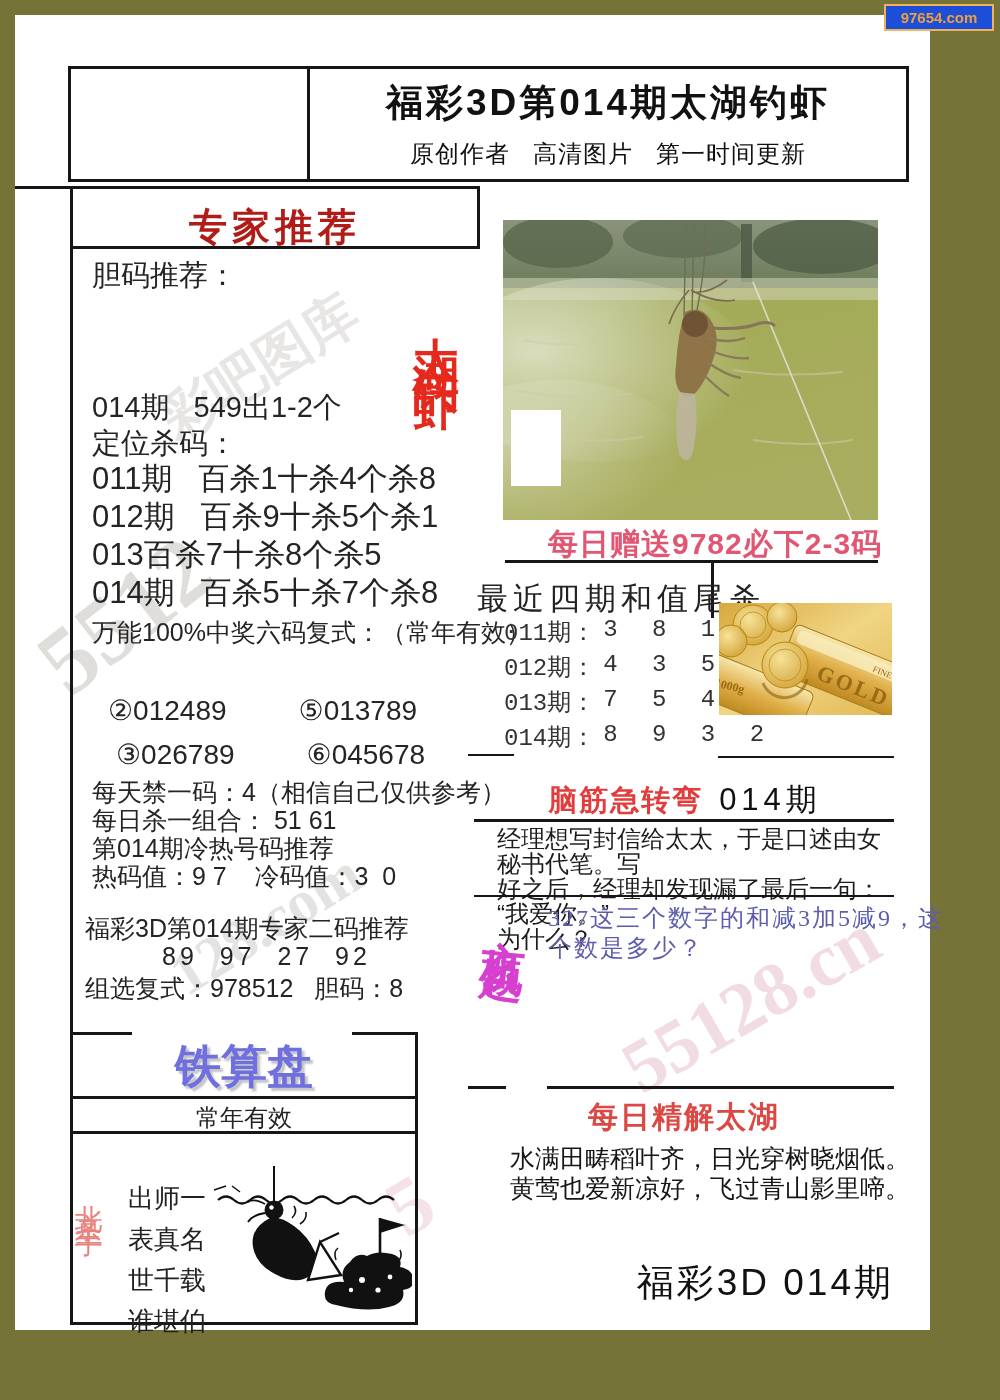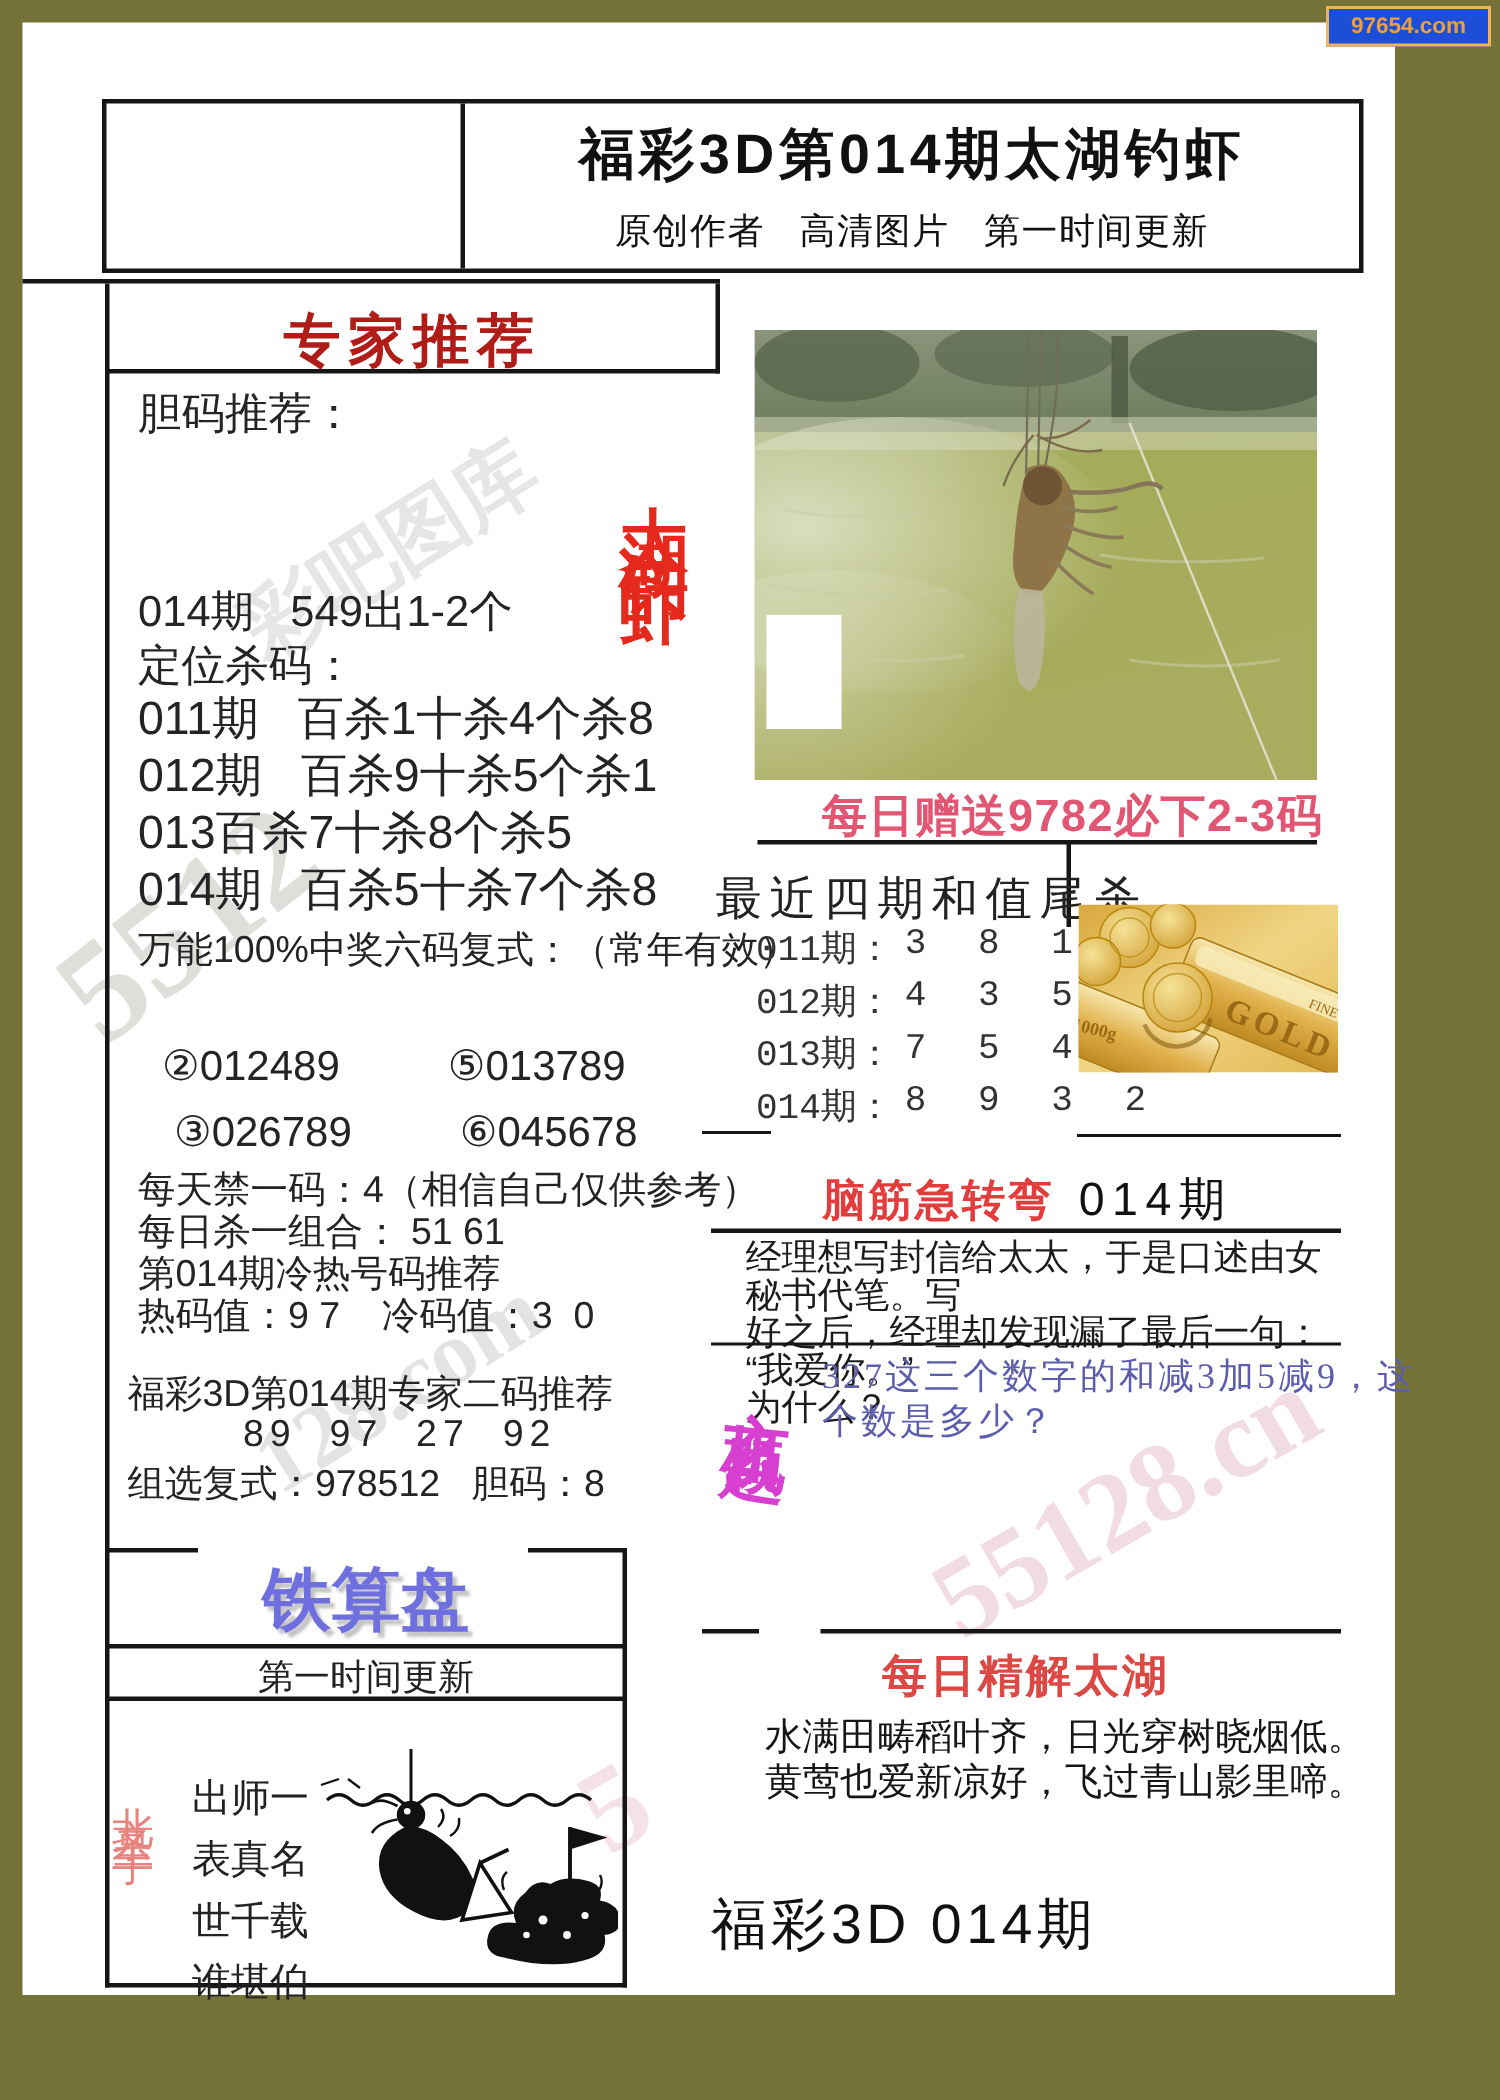--- a/index.html
+++ b/index.html
@@ -50,21 +50,21 @@
   .nj-period{font-size:31px;color:#111;letter-spacing:5px;}
   .teaser{position:absolute;left:497px;top:826px;width:402px;font-size:24px;line-height:25px;color:#1c1c1c;}
   .xj-vertical{position:absolute;left:486px;top:905px;writing-mode:vertical-rl;font-size:44px;
         color:#d63fcf;letter-spacing:10px;line-height:1;transform:rotate(6deg);font-weight:bold;}
   .purple-q{position:absolute;left:548px;top:903px;font-family:"Liberation Serif",serif;
         font-size:24px;line-height:30px;color:#5d5dae;letter-spacing:2px;}
   .pred{position:absolute;left:616px;top:1006px;font-size:24px;line-height:33px;color:#d8403c;font-weight:bold;}
   .jj-title{position:absolute;left:474px;top:1097px;width:420px;text-align:center;
         font-size:30px;font-weight:bold;color:#dc4843;letter-spacing:2px;}
   .poem2{position:absolute;left:510px;top:1143px;font-size:25px;line-height:30px;color:#161616;}
-  .footer-title{position:absolute;left:474px;top:1258px;width:420px;text-align:left;
+  .footer-title{position:absolute;left:474px;top:1258px;width:420px;text-align:right;
         font-size:37px;color:#111;letter-spacing:3px;}
   
   .wm{position:absolute;font-family:"Liberation Serif",serif;font-weight:bold;pointer-events:none;}
   .wm1{left:30px;top:560px;font-size:95px;transform:rotate(-38deg);color:rgba(145,135,126,0.28);}
   .wm2{left:150px;top:330px;font-size:55px;transform:rotate(-32deg);color:rgba(150,142,135,0.22);}
   .wm3{left:610px;top:960px;font-size:75px;transform:rotate(-30deg);color:rgba(212,140,162,0.30);}
   .wm4{left:160px;top:890px;font-size:60px;transform:rotate(-32deg);color:rgba(150,142,135,0.25);}
   .wm5{left:390px;top:1160px;font-size:80px;transform:rotate(-30deg);color:rgba(212,140,162,0.25);}
 </style>
 </head>
@@ -126,21 +126,21 @@
 
   <div class="hline" style="left:70px;top:1032px;width:62px;"></div>
   <div class="hline" style="left:352px;top:1032px;width:66px;"></div>
   <div class="vline" style="left:70px;top:1032px;height:293px;"></div>
   <div class="vline" style="left:415px;top:1032px;height:293px;"></div>
   <div class="hline" style="left:70px;top:1096px;width:348px;"></div>
   <div class="hline" style="left:70px;top:1131px;width:348px;"></div>
   <div class="hline" style="left:70px;top:1322px;width:348px;"></div>
 
   <div class="tsp-title">铁算盘</div>
-  <div class="tsp-sub">第一时间更新</div>
+  <div class="tsp-sub">常年有效</div>
   <div class="bj-vertical">北京圣手</div>
   <div class="verse">
     <div>出师一</div>
     <div>表真名</div>
     <div>世千载</div>
     <div>谁堪伯</div>
   </div>
 
   <svg class="abs" style="left:212px;top:1162px;" width="200" height="155" viewBox="0 0 200 155">
     <path d="M6,38 q8,-7 16,0 t16,0 t16,0 t16,0 t16,0 t16,0 t16,0 t16,0 t16,0 t16,0 t16,0" fill="none" stroke="#111" stroke-width="2.2"></path>

